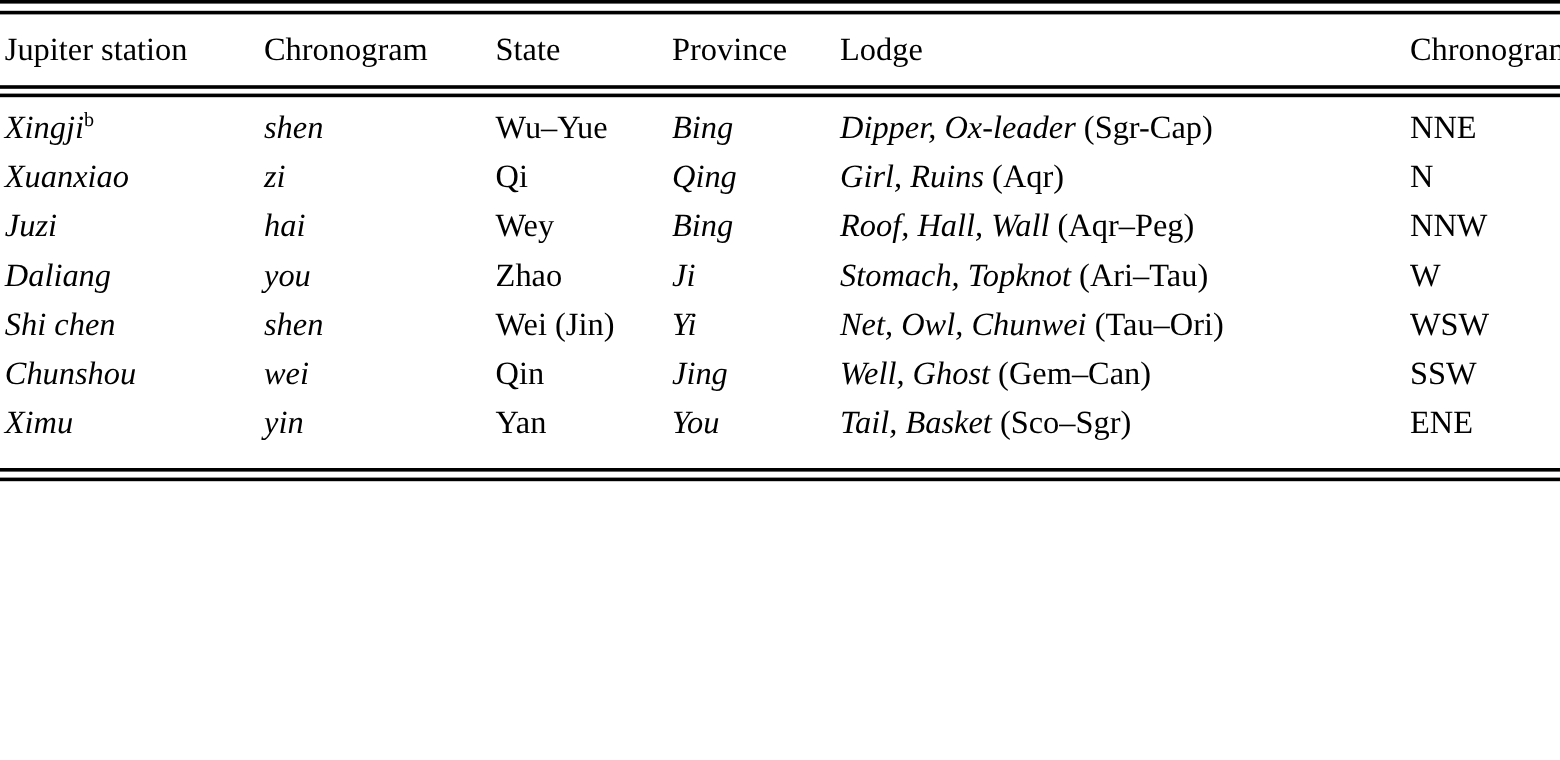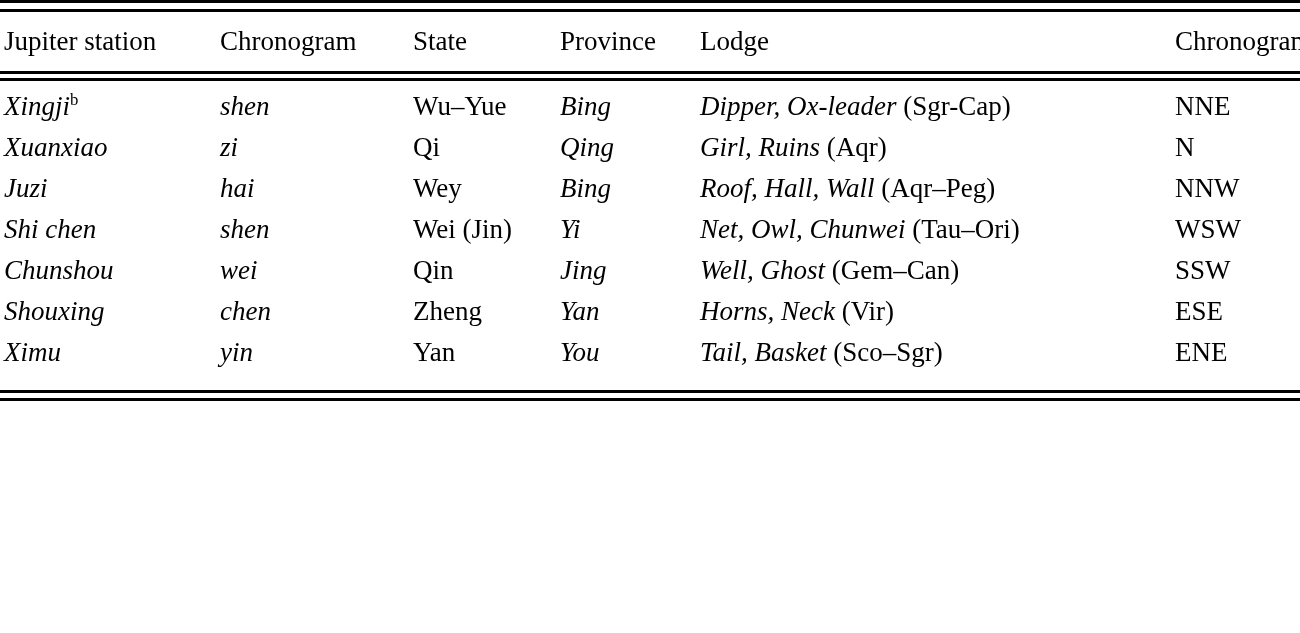--- a/index.html
+++ b/index.html
@@ -158,42 +158,42 @@
         </tr>
         <tr>
           <td class="pad-left"><span class="ital">Juzi</span></td>
           <td class="ital">hai</td>
           <td class="rom">Wey</td>
           <td><span class="ital">Bing</span></td>
           <td><span class="ital">Roof, Hall, Wall</span> <span class="rom">(Aqr–Peg)</span></td>
           <td class="rom">NNW</td>
         </tr>
         <tr>
+          <td class="pad-left"><span class="ital">Daliang</span></td>
+          <td class="ital">you</td>
+          <td class="rom">Zhao</td>
+          <td><span class="ital">Ji</span></td>
+          <td><span class="ital">Stomach, Topknot</span> <span class="rom">(Ari–Tau)</span></td>
+          <td class="rom">W</td>
+        </tr>
+        <tr>
           <td class="pad-left"><span class="ital">Shi chen</span></td>
           <td class="ital">shen</td>
           <td class="rom">Wei (Jin)</td>
           <td><span class="ital">Yi</span></td>
           <td><span class="ital">Net, Owl, Chunwei</span> <span class="rom">(Tau–Ori)</span></td>
           <td class="rom">WSW</td>
         </tr>
         <tr>
           <td class="pad-left"><span class="ital">Chunshou</span></td>
           <td class="ital">wei</td>
           <td class="rom">Qin</td>
           <td><span class="ital">Jing</span></td>
           <td><span class="ital">Well, Ghost</span> <span class="rom">(Gem–Can)</span></td>
           <td class="rom">SSW</td>
-        </tr>
-        <tr>
-          <td class="pad-left"><span class="ital">Shouxing</span></td>
-          <td class="ital">chen</td>
-          <td class="rom">Zheng</td>
-          <td><span class="ital">Yan</span></td>
-          <td><span class="ital">Horns, Neck</span> <span class="rom">(Vir)</span></td>
-          <td class="rom">ESE</td>
         </tr>
         <tr class=" last-body">
           <td class="pad-left"><span class="ital">Ximu</span></td>
           <td class="ital">yin</td>
           <td class="rom">Yan</td>
           <td><span class="ital">You</span></td>
           <td><span class="ital">Tail, Basket</span> <span class="rom">(Sco–Sgr)</span></td>
           <td class="rom">ENE</td>
         </tr>
       </tbody>

